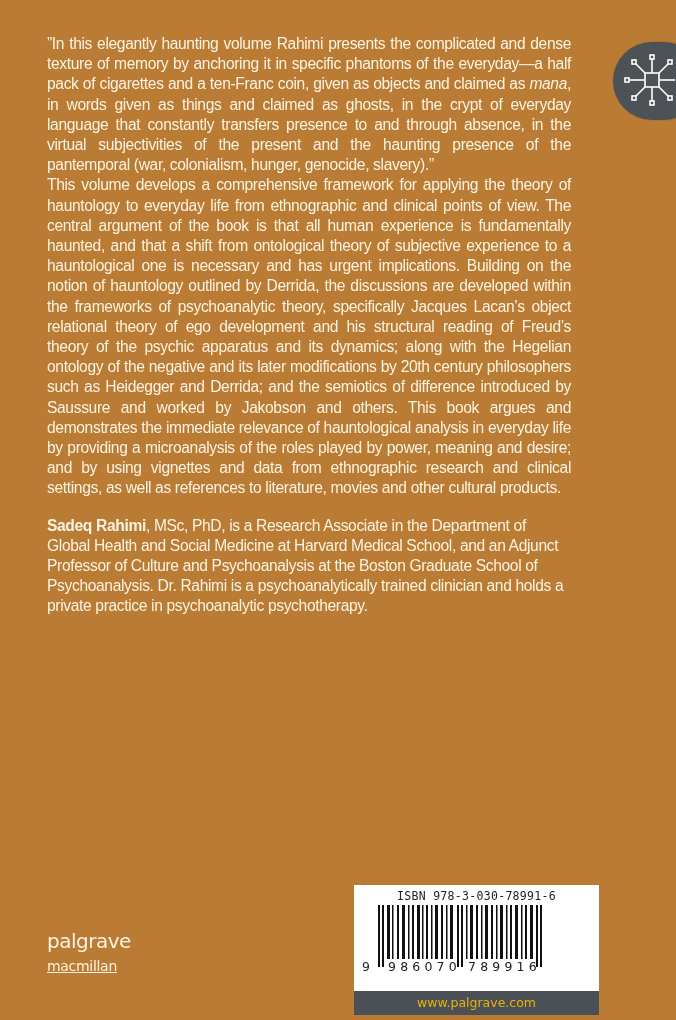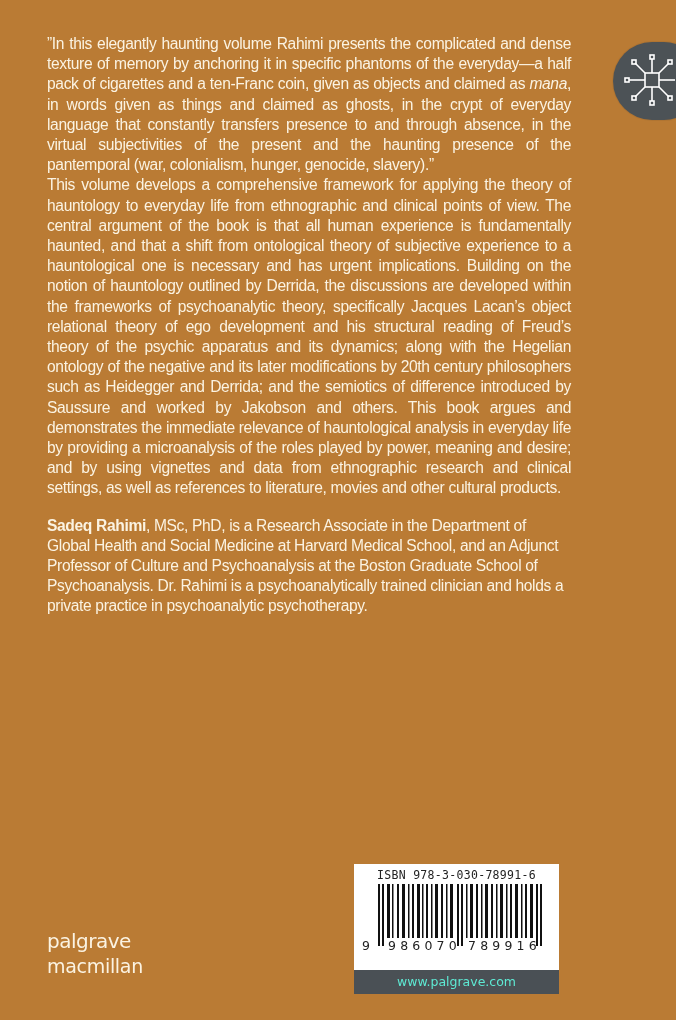--- a/index.html
+++ b/index.html
@@ -31,39 +31,39 @@
     box-shadow: 0 0 0 1px rgba(0,0,0,0.05);
   }
   .series-badge svg { position: absolute; left: 10px; top: 9px; }
 
   .logo {
     position: absolute; left: 47px; top: 928px;
     color: #FBF3E2;
     font-family: "DejaVu Sans", sans-serif;
   }
   .logo .l1 { font-size: 20px; line-height: 26px; letter-spacing: -0.5px; font-weight: normal; }
-  .logo .l2 { font-size: 19px; line-height: 24px; letter-spacing: -0.3px; }
+  .logo .l2 { font-size: 14px; line-height: 24px; letter-spacing: -0.3px; text-decoration: underline; }
 
   .isbn-box {
-    position: absolute; left: 354px; top: 864px; width: 205px; height: 130px;
+    position: absolute; left: 354px; top: 885px; width: 245px; height: 130px;
     background: #FFFFFF;
   }
   .isbn-label {
     position: absolute; left: 0; right: 0; top: 4px;
     text-align: center; color: #222;
     font-family: "DejaVu Sans Mono", monospace; font-size: 11.5px; letter-spacing: 0.3px;
   }
   .barcode { position: absolute; left: 10px; top: 20px; }
   .isbn-digits {
     position: absolute; left: 8px; right: 6px; top: 74px;
     color: #222; font-family: "DejaVu Sans", sans-serif; font-size: 12.5px;
   }
   .url-bar {
     position: absolute; left: 0; right: 0; bottom: 0; height: 24px;
-    background: #4A5055; color: #5eead4;
+    background: #4A5055; color: #eab308;
     font-family: "DejaVu Sans", sans-serif; font-size: 12.5px;
     text-align: center; line-height: 24px;
   }
 </style>
 </head>
 <body>
 
 <div class="cover">
 
   <div class="text-col">

